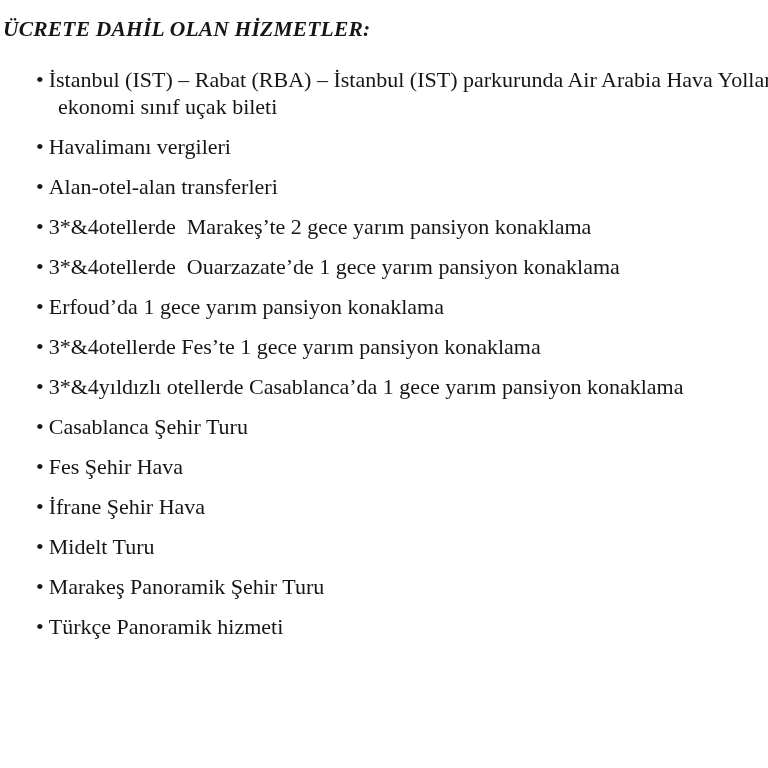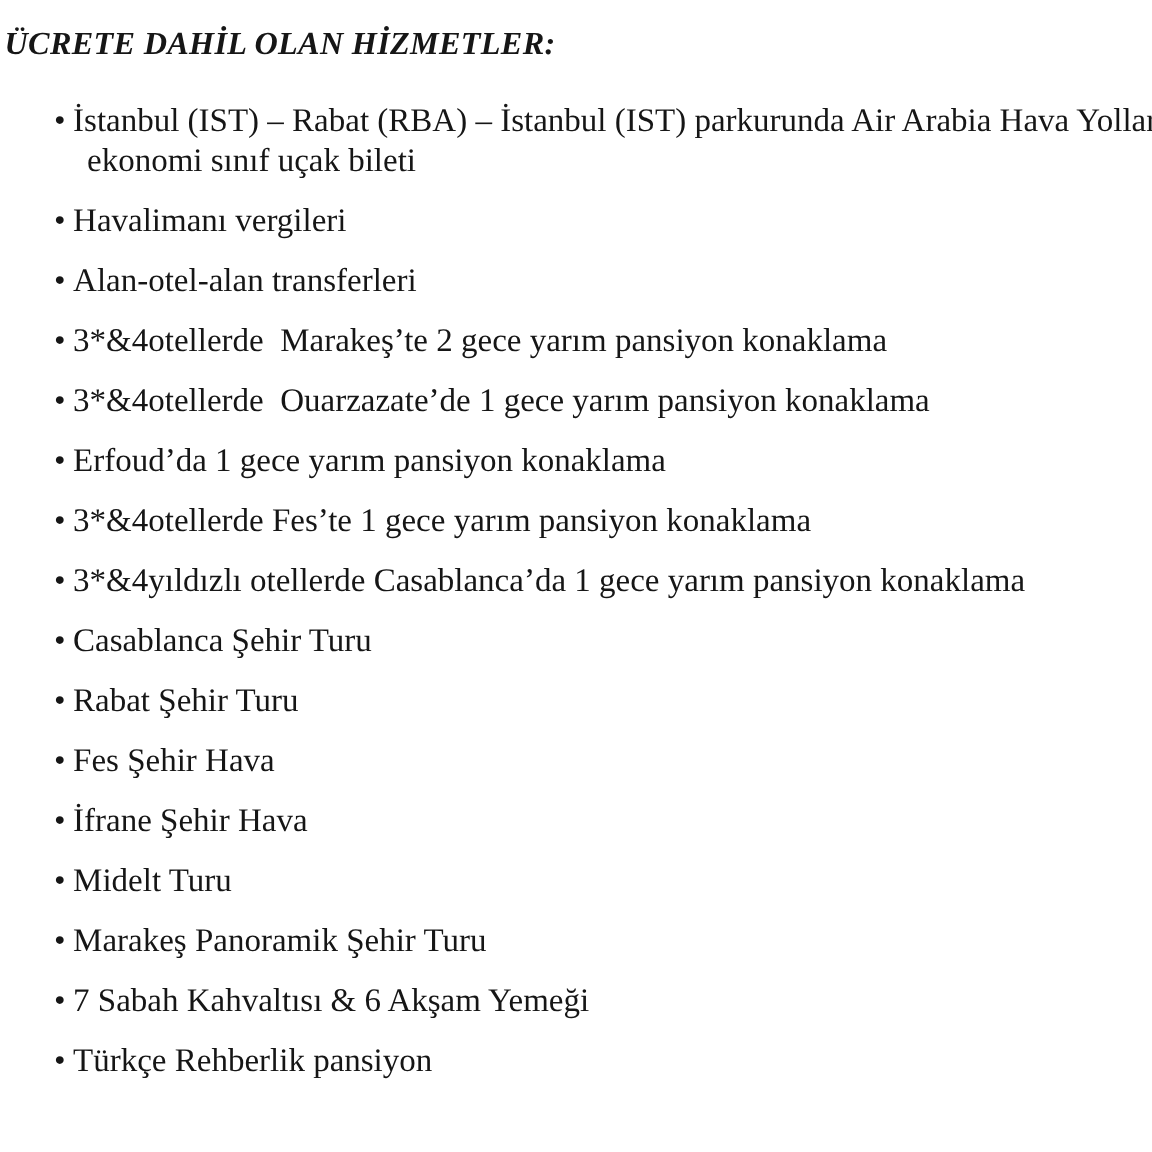--- a/index.html
+++ b/index.html
@@ -62,29 +62,27 @@
     <div class="bullet-item"><span class="bullet-marker">•</span><span>3*&amp;4otellerde  Ouarzazate’de 1 gece yarım pansiyon konaklama</span></div>
 
     <div class="bullet-item"><span class="bullet-marker">•</span><span>Erfoud’da 1 gece yarım pansiyon konaklama</span></div>
 
     <div class="bullet-item"><span class="bullet-marker">•</span><span>3*&amp;4otellerde Fes’te 1 gece yarım pansiyon konaklama</span></div>
 
     <div class="bullet-item"><span class="bullet-marker">•</span><span>3*&amp;4yıldızlı otellerde Casablanca’da 1 gece yarım pansiyon konaklama</span></div>
 
     <div class="bullet-item"><span class="bullet-marker">•</span><span>Casablanca Şehir Turu</span></div>
 
-    <div class="bullet-item"><span class="bullet-marker">•</span><span>Rabat Şehir Turu</span></div>
 
     <div class="bullet-item"><span class="bullet-marker">•</span><span>Fes Şehir Hava</span></div>
 
     <div class="bullet-item"><span class="bullet-marker">•</span><span>İfrane Şehir Hava</span></div>
 
     <div class="bullet-item"><span class="bullet-marker">•</span><span>Midelt Turu</span></div>
 
     <div class="bullet-item"><span class="bullet-marker">•</span><span>Marakeş Panoramik Şehir Turu</span></div>
 
-    <div class="bullet-item"><span class="bullet-marker">•</span><span>7 Sabah Kahvaltısı &amp; 6 Akşam Yemeği</span></div>
 
 
-    <div class="bullet-item"><span class="bullet-marker">•</span><span>Türkçe Rehberlik pansiyon</span></div>
+    <div class="bullet-item"><span class="bullet-marker">•</span><span>Türkçe Panoramik hizmeti</span></div>
 
   </div>
 </div>
 
 </body></html>

